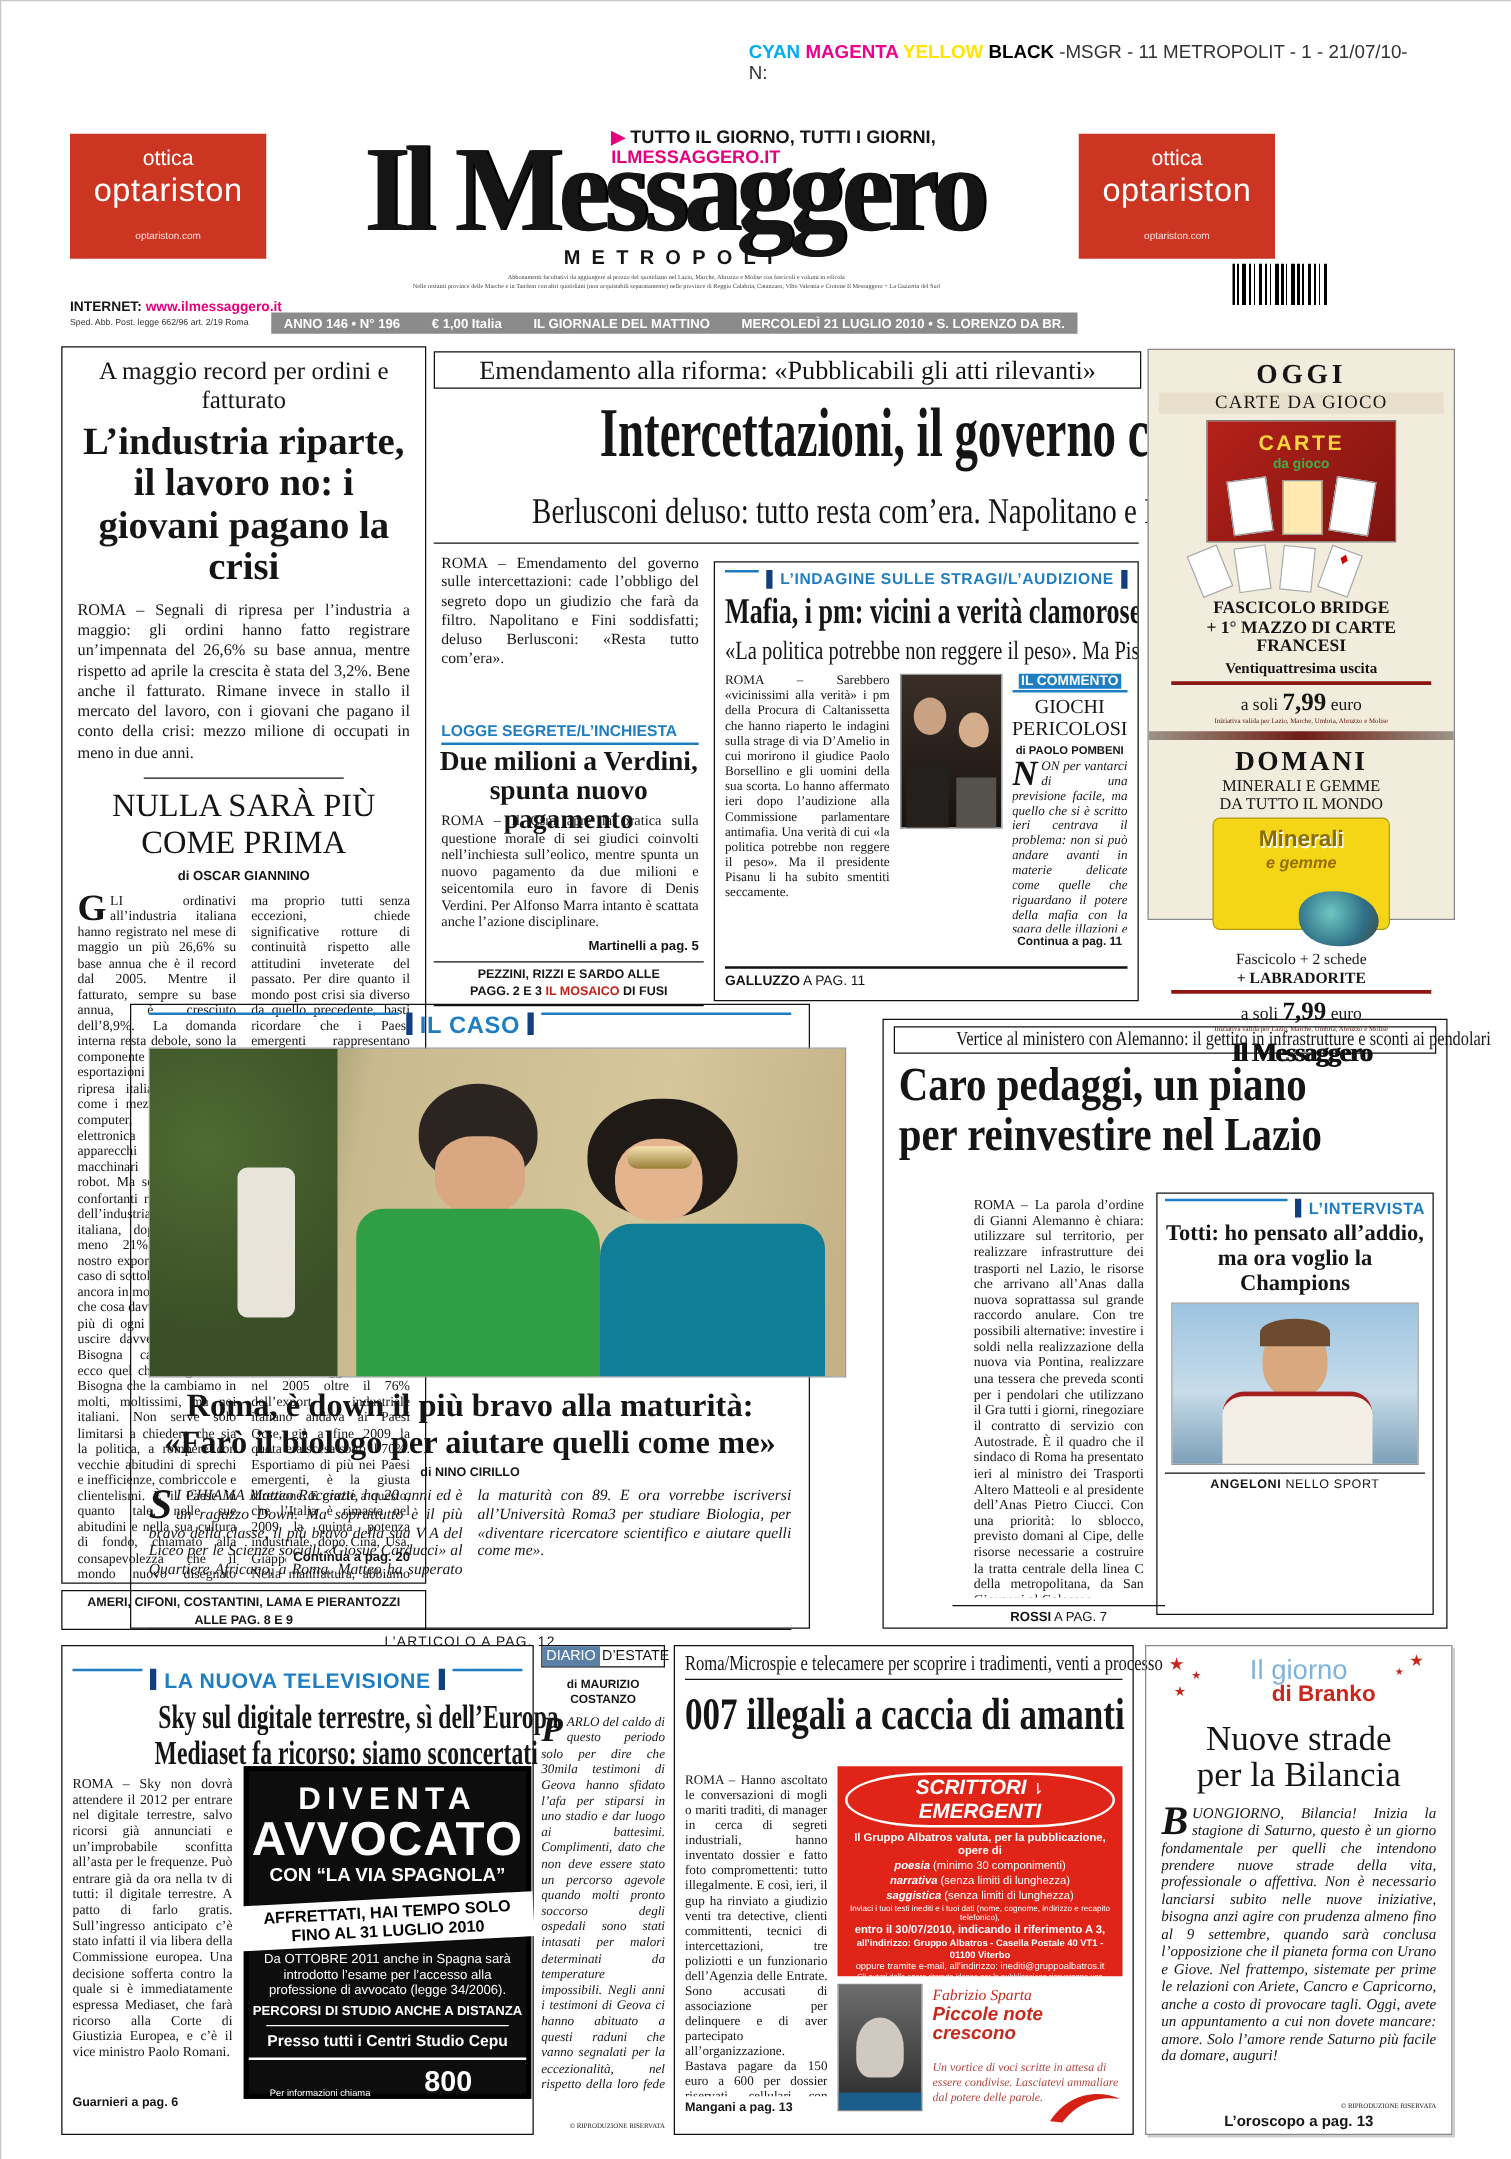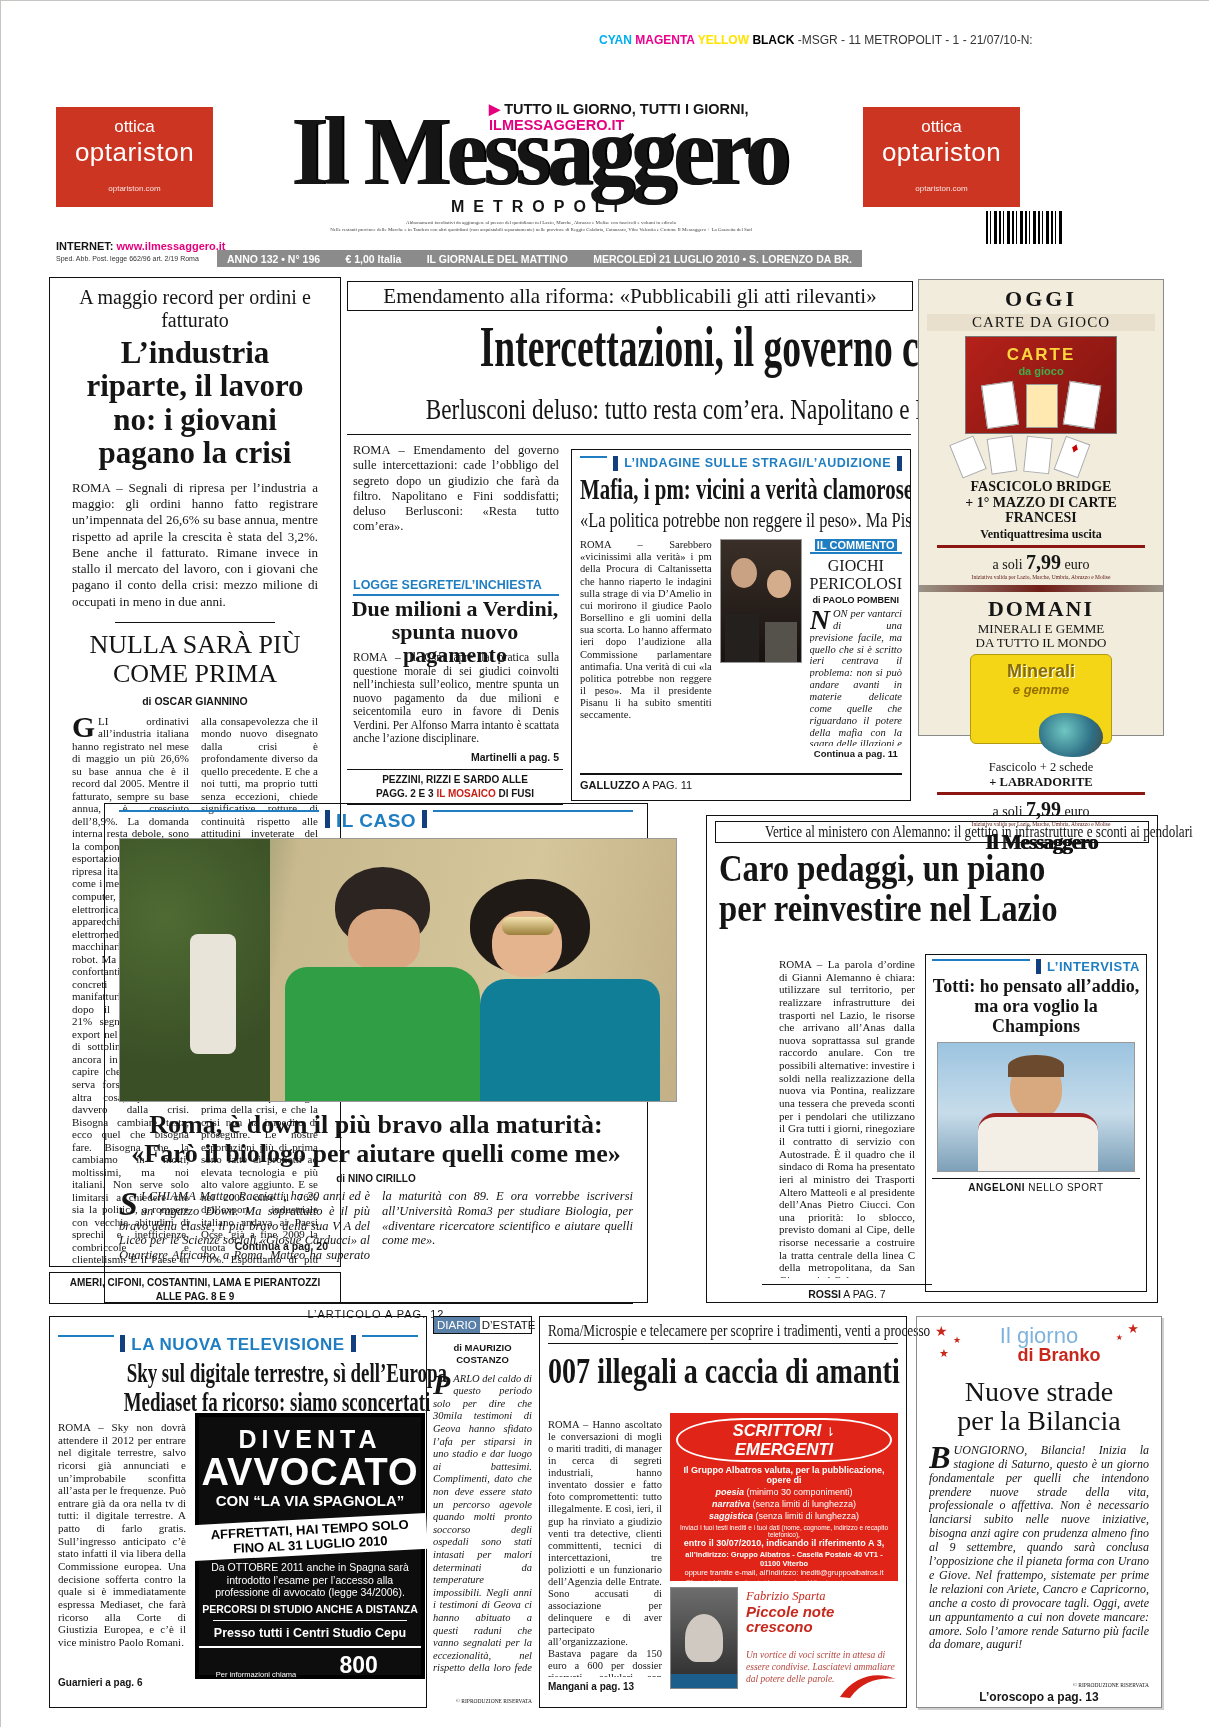--- a/index.html
+++ b/index.html
@@ -27,21 +27,21 @@
   .mag{color:#e5007d}
   .tiny{font-size:6.5px;line-height:1.2}
   .barcode{background:repeating-linear-gradient(90deg,#000 0 2px,#fff 2px 4px,#000 4px 5px,#fff 5px 8px,#000 8px 11px,#fff 11px 13px)}
   .rule{background:#111;height:1.5px}
 </style>
 </head>
 <body>
 
 <div id="page">
 
-  <div class="abs sans b" style="left:598px;top:32px;width:540px;font-size:12px">
+  <div class="abs sans b" style="left:598px;top:32px;width:540px;font-size:15px">
     <span style="color:#00aeef">CYAN</span>
     <span style="color:#ec008c">MAGENTA</span>
     <span style="color:#ffe400">YELLOW</span>
     <span style="color:#000">BLACK</span>
     <span style="color:#333;font-weight:normal">-MSGR - 11 METROPOLIT - 1 - 21/07/10-N:</span>
   </div>
 
   <div class="abs" style="left:55px;top:106px;width:157px;height:100px;background:#cc3522;color:#fff;text-align:center">
     <div class="sans" style="font-size:17px;padding-top:10px">ottica</div>
     <div class="sans" style="font-size:26px;letter-spacing:.5px">optariston</div>
@@ -67,27 +67,27 @@
   </div>
   <div class="abs barcode" style="left:985px;top:210px;width:76px;height:33px"></div>
 
   <div class="abs sans" style="left:55px;top:239px;font-size:11px">
     <span class="b">INTERNET:</span>
     <span class="mag b">www.ilmessaggero.it</span>
   </div>
   <div class="abs sans" style="left:55px;top:254px;font-size:7px;color:#333">Sped. Abb. Post. legge 662/96 art. 2/19 Roma</div>
 
   <div class="abs sans b" style="left:216px;top:249px;width:645px;height:17px;background:#8b8b8b;color:#fff;font-size:10.5px;display:flex;align-items:center;justify-content:space-between;padding:0 10px;box-sizing:border-box">
-    <span>ANNO 132 • N° 196</span>
+    <span>ANNO 146 • N° 196</span>
     <span>€ 1,00 Italia</span>
     <span>IL GIORNALE DEL MATTINO</span>
     <span>MERCOLEDÌ 21 LUGLIO 2010 • S. LORENZO DA BR.</span>
   </div>
 
-  <div class="abs box clip" style="left:48px;top:276px;width:292px;height:990px;padding:8px 22px;box-sizing:border-box">
+  <div class="abs box clip" style="left:48px;top:276px;width:292px;height:990px;padding:8px 12px;box-sizing:border-box">
     <div class="ser ctr" style="font-size:20px">A maggio record per ordini e fatturato</div>
     <div class="ser b ctr" style="font-size:31px;line-height:1.08;margin-top:4px">L’industria riparte, il lavoro no: i giovani pagano la crisi</div>
     <div class="ser just" style="font-size:13px;line-height:1.25;margin-top:10px">ROMA – Segnali di ripresa per l’industria a maggio: gli ordini hanno fatto registrare un’impennata del 26,6% su base annua, mentre rispetto ad aprile la crescita è stata del 3,2%. Bene anche il fatturato. Rimane invece in stallo il mercato del lavoro, con i giovani che pagano il conto della crisi: mezzo milione di occupati in meno in due anni.</div>
     <div class="rule" style="width:160px;margin:12px auto 8px"></div>
     <div class="ser ctr" style="font-size:26px;line-height:1.1">NULLA SARÀ PIÙ COME PRIMA</div>
     <div class="sans b ctr" style="font-size:10.5px;margin:6px 0 8px">di OSCAR GIANNINO</div>
     <div class="ser just cols2 dc clip" style="font-size:11px;line-height:1.14;height:590px">GLI ordinativi all’industria italiana hanno registrato nel mese di maggio un più 26,6% su base annua che è il record dal 2005. Mentre il fatturato, sempre su base annua, è cresciuto dell’8,9%. La domanda interna resta debole, sono la componente estera e le esportazioni a tirare la ripresa italiana, in settori come i mezzi di trasporto, computer, prodotti di elettronica e ottica, apparecchi elettromedicali, macchinari e industriali e robot. Ma se questi sono i confortanti risultati concreti dell’industria manifatturiera italiana, dopo il terribile meno 21% segnato dal nostro export nel 2009, è il caso di sottolineare che sono ancora in molti, a non capire che cosa davvero serva forse più di ogni altra cosa, per uscire davvero dalla crisi. Bisogna cambiare testa, ecco quel che bisogna fare. Bisogna che la cambiamo in molti, moltissimi, ma noi italiani. Non serve solo limitarsi a chiedere che sia la politica, a rompere con vecchie abitudini di sprechi e inefficienze, combriccole e clientelismi. È il Paese in quanto tale, nelle sue abitudini e nella sua cultura di fondo, chiamato alla consapevolezza che il mondo nuovo disegnato dalla crisi è profondamente diverso da quello precedente. E che a noi tutti, ma proprio tutti senza eccezioni, chiede significative rotture di continuità rispetto alle attitudini inveterate del passato. Per dire quanto il mondo post crisi sia diverso da quello precedente, basti ricordare che i Paesi emergenti rappresentano ormai oltre il 46% del Pil globale. La loro spesa – oggi il 22% del totale mondiale – salirà rapidamente. La loro classe media aumenterà di più di due miliardi di individui in 20 anni. Ed è sempre di più su quei mercati, che si deciderà della crescita e del successo anche del nostro Paese. Questi primi dati del 2010 sono una buona conferma di un sentiero intrapreso già prima della crisi, e che la crisi non ha impedito di proseguire. Le nostre esportazioni più di prima sono fatte di prodotti ad elevata tecnologia e più alto valore aggiunto. E se nel 2005 oltre il 76% dell’export industriale italiano andava ai Paesi Ocse, già a fine 2009 la quota era scesa sotto il 70%. Esportiamo di più nei Paesi emergenti, è la giusta direzione. E grazie a questo, che l’Italia è rimasta nel 2009 la quinta potenza industriale, dopo Cina, Usa, Giappone, e Germania. Nella manifattura, abbiamo ulteriormente distaccato Francia e Regno Unito. Per produzione industriale pro-capite siamo – anche se non siamo abituati a dircelo e a viverci come tale – la seconda potenza al mondo, solo la Germania sta sopra di noi. Negli ultimi 8 anni, sul totale dei Paesi del G10, la nostra quota di export malgrado la terribile crisi dell’ultimo biennio è aumentata di quasi l’1%.</div>
     <div class="abs sans b" style="right:12px;bottom:14px;font-size:10.5px;background:#fff;padding-left:6px">Continua a pag. 20</div>
   </div>
   <div class="abs box ctr sans b" style="left:48px;top:1271px;width:292px;height:32px;font-size:10px;line-height:1.4;padding-top:3px;box-sizing:border-box">

